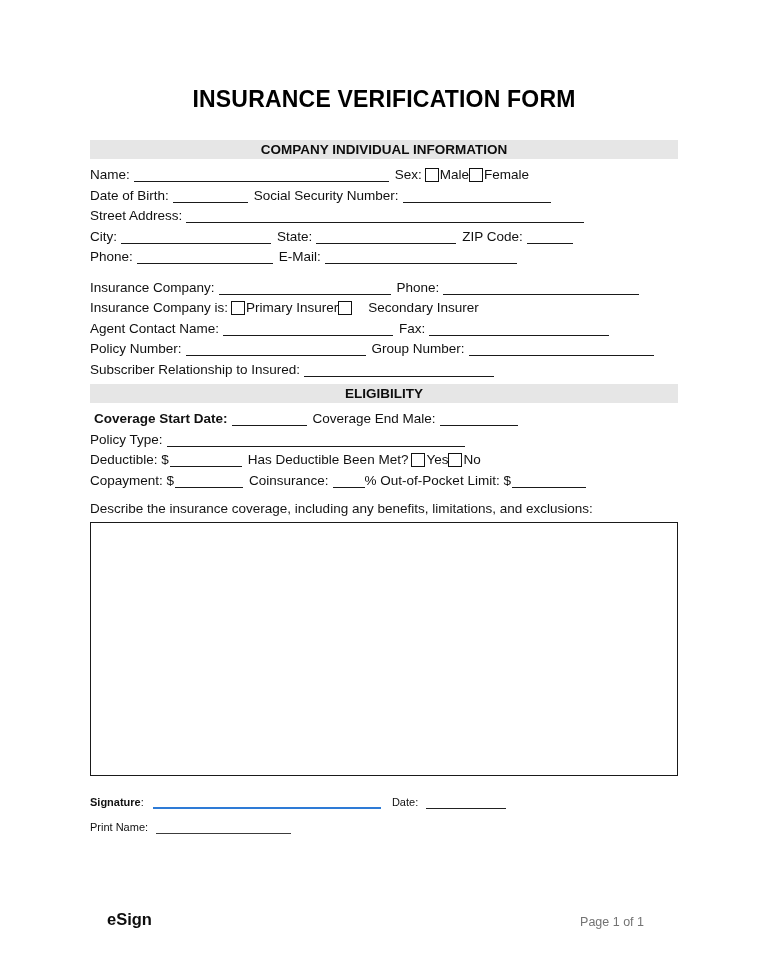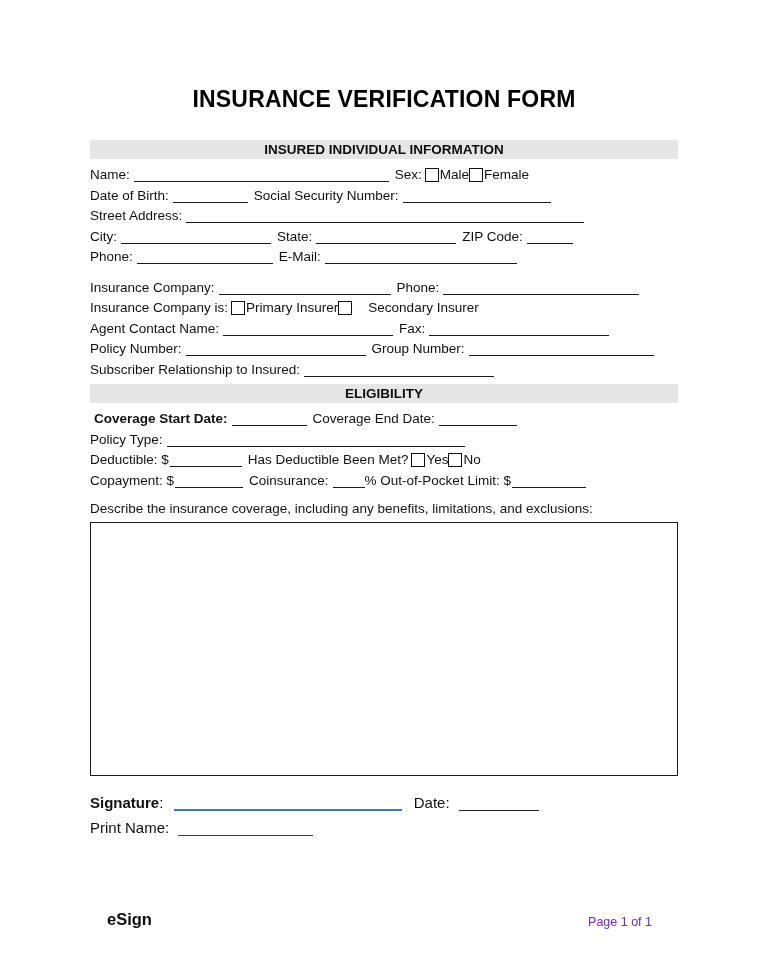--- a/index.html
+++ b/index.html
@@ -24,63 +24,63 @@
     border-bottom:1.4px solid var(--line-color,#1a1a1a);
   }
   .checkbox{
     display:inline-block;width:12px;height:12px;border:1.5px solid #111;
     background:#fff;vertical-align:-2.5px;
   }
   .note{font-size:13.5px;line-height:20px;margin-top:4px;color:#151515;}
   .coverage-box{
     height:254px;border:1.5px solid #1a1a1a;margin-top:3px;box-sizing:border-box;background:#fff;
   }
-  .sig-block{margin-top:14px;font-size:15px;}
+  .sig-block{margin-top:14px;font-size:11px;}
   .sig-row{height:25px;line-height:25px;white-space:nowrap;}
   .sig-bold{font-weight:bold;}
   .sig-line{display:inline-block;height:14px;vertical-align:-3px;}
   .sig-line.signature{width:228px;border-bottom:2.2px solid var(--sig-blue,#2e7bd6);margin-left:6px;}
   .sig-line.date{width:80px;border-bottom:1.6px solid #222;margin-left:5px;}
   .sig-line.print{width:135px;border-bottom:1.8px solid #3c3c3c;margin-left:5px;}
   .date-lbl{margin-left:8px;}
   .footer-brand{position:absolute;left:107px;top:910px;font-size:16.5px;font-weight:bold;color:#0d0d0d;}
-  .footer-page{position:absolute;right:116px;top:915px;font-size:12.5px;color:#6d28d9;}
+  .footer-page{position:absolute;right:124px;top:915px;font-size:12.5px;color:#737373;}
 </style>
 </head>
 <body>
 
 <div class="page">
 
   <h1 class="title">INSURANCE VERIFICATION FORM</h1>
 
   <div class="content">
     <div>
         <div class="section">
-          <div class="section-bar">INSURED INDIVIDUAL INFORMATION</div>
+          <div class="section-bar">COMPANY INDIVIDUAL INFORMATION</div>
           <div class="rows">
             <div class="row"><span class="lbl" style="margin-left: 0px;">Name:</span><span class="blank" style="width: 255px; margin-left: 4px;"></span><span class="lbl" style="margin-left: 6px;">Sex:</span><span class="checkbox" style="margin-left: 3px;"></span><span class="lbl" style="margin-left: 1px;">Male</span><span class="checkbox" style="margin-left: 0px;"></span><span class="lbl" style="margin-left: 1px;">Female</span></div>
             <div class="row"><span class="lbl" style="margin-left: 0px;">Date of Birth:</span><span class="blank" style="width: 75px; margin-left: 4px;"></span><span class="lbl" style="margin-left: 6px;">Social Security Number:</span><span class="blank" style="width: 148px; margin-left: 4px;"></span></div>
             <div class="row"><span class="lbl" style="margin-left: 0px;">Street Address:</span><span class="blank" style="width: 398px; margin-left: 4px;"></span></div>
             <div class="row"><span class="lbl" style="margin-left: 0px;">City:</span><span class="blank" style="width: 150px; margin-left: 4px;"></span><span class="lbl" style="margin-left: 6px;">State:</span><span class="blank" style="width: 140px; margin-left: 4px;"></span><span class="lbl" style="margin-left: 6px;">ZIP Code:</span><span class="blank" style="width: 46px; margin-left: 4px;"></span></div>
             <div class="row"><span class="lbl" style="margin-left: 0px;">Phone:</span><span class="blank" style="width: 136px; margin-left: 4px;"></span><span class="lbl" style="margin-left: 6px;">E-Mail:</span><span class="blank" style="width: 192px; margin-left: 4px;"></span></div>
           </div>
         </div>
         <div class="section">
           <div class="rows">
             <div class="row"><span class="lbl" style="margin-left: 0px;">Insurance Company:</span><span class="blank" style="width: 172px; margin-left: 4px;"></span><span class="lbl" style="margin-left: 6px;">Phone:</span><span class="blank" style="width: 196px; margin-left: 4px;"></span></div>
             <div class="row"><span class="lbl" style="margin-left: 0px;">Insurance Company is:</span><span class="checkbox" style="margin-left: 3px;"></span><span class="lbl" style="margin-left: 1px;">Primary Insurer</span><span class="checkbox" style="margin-left: 0px;"></span><span class="lbl" style="margin-left: 16px;">Secondary Insurer</span></div>
             <div class="row"><span class="lbl" style="margin-left: 0px;">Agent Contact Name:</span><span class="blank" style="width: 170px; margin-left: 4px;"></span><span class="lbl" style="margin-left: 6px;">Fax:</span><span class="blank" style="width: 180px; margin-left: 4px;"></span></div>
             <div class="row"><span class="lbl" style="margin-left: 0px;">Policy Number:</span><span class="blank" style="width: 180px; margin-left: 4px;"></span><span class="lbl" style="margin-left: 6px;">Group Number:</span><span class="blank" style="width: 185px; margin-left: 4px;"></span></div>
             <div class="row"><span class="lbl" style="margin-left: 0px; text-align: right;">Subscriber Relationship to Insured:</span><span class="blank" style="width: 190px; margin-left: 4px;"></span></div>
           </div>
         </div>
         <div class="section">
           <div class="section-bar">ELIGIBILITY</div>
           <div class="rows">
-            <div class="row"><span class="lbl" style="margin-left: 4px; font-weight: bold;">Coverage Start Date:</span><span class="blank" style="width: 75px; margin-left: 4px;"></span><span class="lbl" style="margin-left: 6px;">Coverage End Date:</span><span class="blank" style="width: 78px; margin-left: 4px;"></span></div>
+            <div class="row"><span class="lbl" style="margin-left: 4px; font-weight: bold;">Coverage Start Date:</span><span class="blank" style="width: 75px; margin-left: 4px;"></span><span class="lbl" style="margin-left: 6px;">Coverage End Male:</span><span class="blank" style="width: 78px; margin-left: 4px;"></span></div>
             <div class="row"><span class="lbl" style="margin-left: 0px;">Policy Type:</span><span class="blank" style="width: 298px; margin-left: 4px;"></span></div>
             <div class="row"><span class="lbl" style="margin-left: 0px;">Deductible: $</span><span class="blank" style="width: 72px; margin-left: 1px;"></span><span class="lbl" style="margin-left: 6px;">Has Deductible Been Met?</span><span class="checkbox" style="margin-left: 3px;"></span><span class="lbl" style="margin-left: 1px;">Yes</span><span class="checkbox" style="margin-left: 0px;"></span><span class="lbl" style="margin-left: 1px;">No</span></div>
             <div class="row"><span class="lbl" style="margin-left: 0px;">Copayment: $</span><span class="blank" style="width: 68px; margin-left: 1px;"></span><span class="lbl" style="margin-left: 6px;">Coinsurance:</span><span class="blank" style="width: 32px; margin-left: 4px;"></span><span class="lbl" style="margin-left: 0px;">% Out-of-Pocket Limit: $</span><span class="blank" style="width: 74px; margin-left: 1px;"></span></div>
           </div>
         </div>
         <div class="section">
           <div class="note">Describe the insurance coverage, including any benefits, limitations, and exclusions:</div>
           <div class="coverage-box"></div>
         </div>
       </div>

